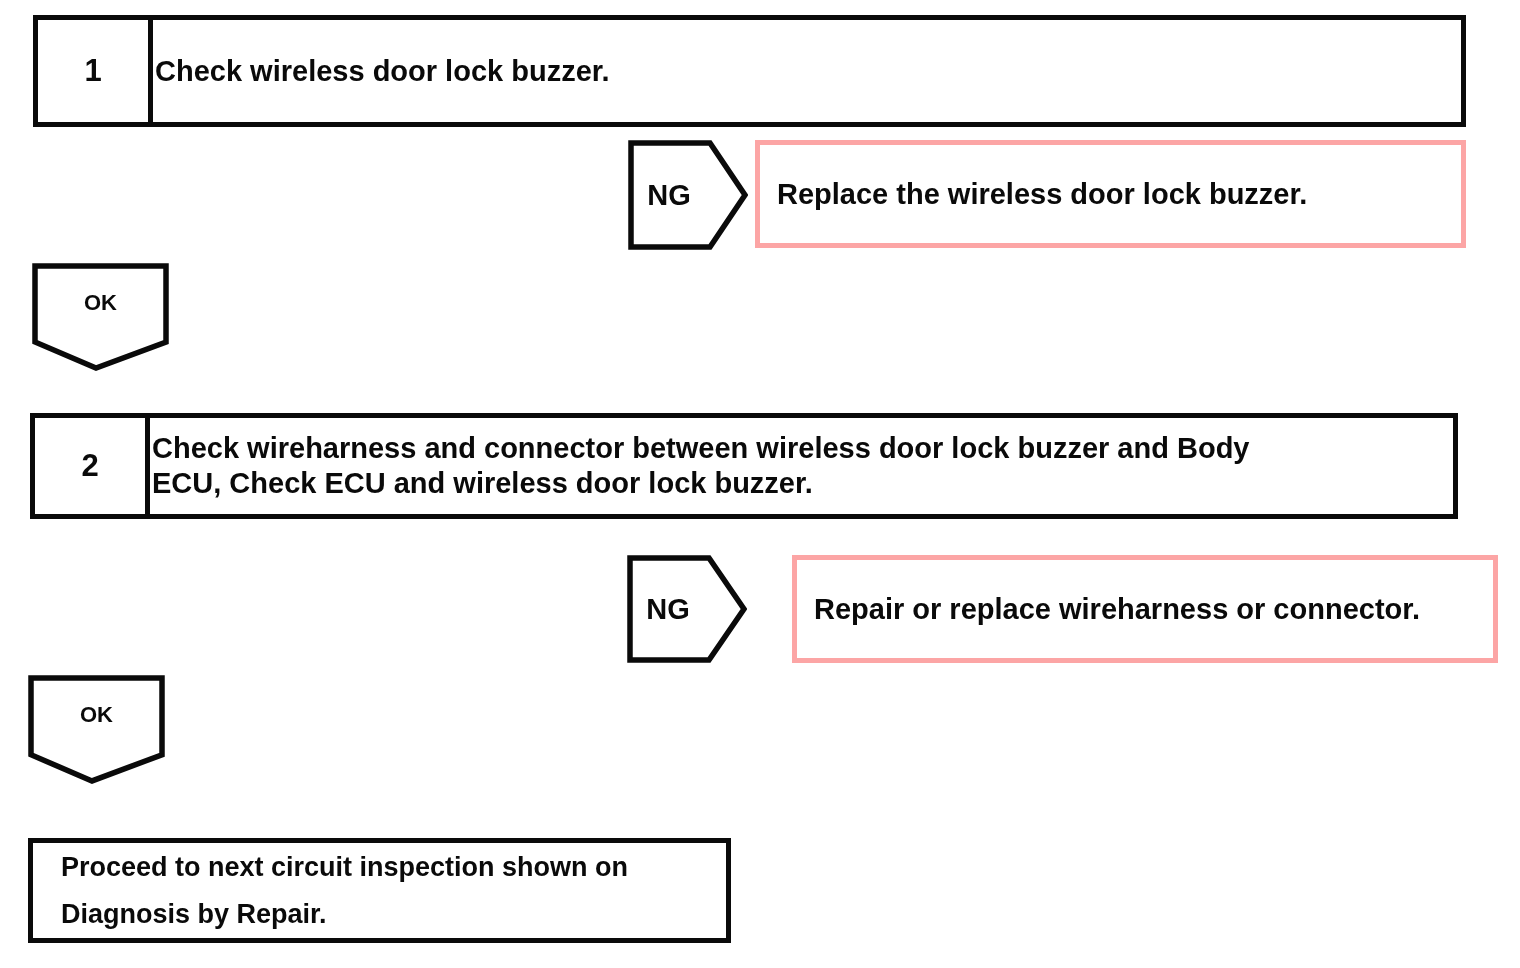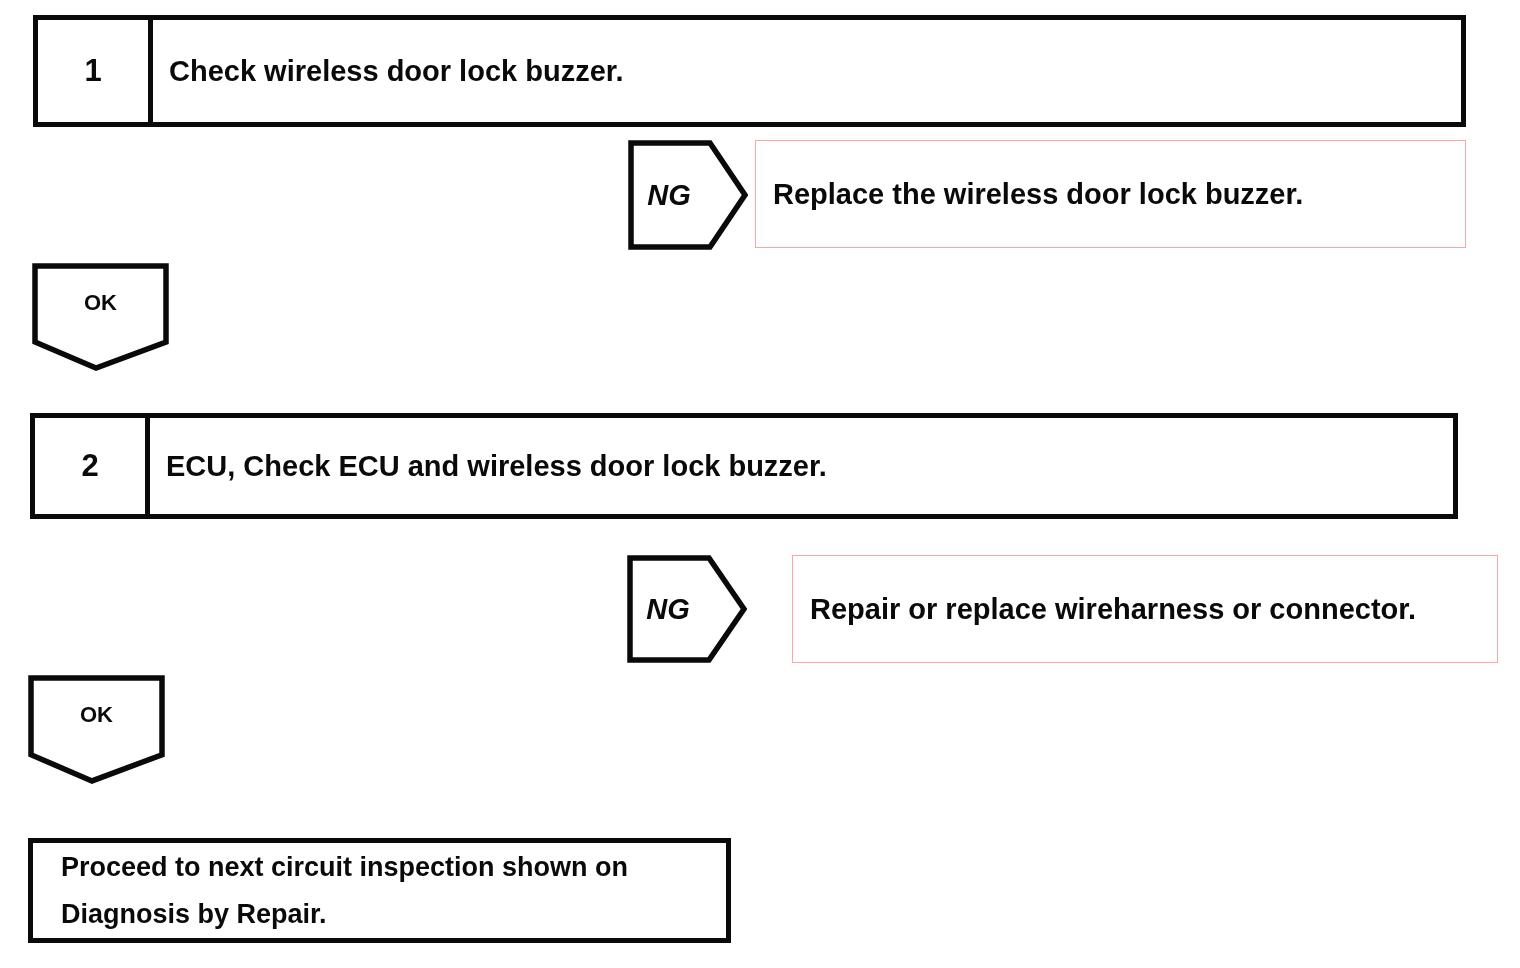--- a/index.html
+++ b/index.html
@@ -32,51 +32,50 @@
     display: flex;
     align-items: center;
     justify-content: center;
     font-size: 31px;
   }
   .step-instruction {
     flex: 1 1 auto;
     display: flex;
     flex-direction: column;
     justify-content: center;
-    padding-left: 16px;
+    padding-left: 2px;
     font-size: 29px;
     line-height: 35px;
     letter-spacing: 0px;
   }
   .step-instruction .line { white-space: nowrap; }
 
   
   .ng-pentagon {
     position: absolute;
     box-sizing: border-box;
-    font-style: italic;
   }
   .ng-pentagon svg {
     position: absolute;
     left: 0; top: 0;
     width: 100%; height: 100%;
   }
   .ng-pentagon .tag-label {
     position: absolute;
     left: 0; top: 0;
     width: 82px;           
     height: 100%;
     display: flex;
     align-items: center;
     justify-content: center;
     font-size: 29px;
   }
   .action-box {
     position: absolute;
-    border: 1px solid #fca5a5;
+    border: 5px solid #fca5a5;
     background: #ffffff;
     box-sizing: border-box;
     display: flex;
     align-items: center;
     padding-left: 17px;
     font-size: 29px;
     white-space: nowrap;
   }
 
   
@@ -159,20 +158,21 @@
   <div class="ok-pentagon" id="ok1">
     <svg viewBox="0 0 137 108" preserveAspectRatio="none">
       <polygon class="ink-stroke" points="3,3 134,3 134,79 64,105 3,79"></polygon>
     </svg>
     <span class="tag-label">OK</span>
   </div>
 
   <div class="step-box" id="step2">
     <div class="step-number-cell">2</div>
     <div class="step-instruction">
+      <div class="line">Check wireharness and connector between wireless door lock buzzer and Body</div>
       <div class="line">ECU, Check ECU and wireless door lock buzzer.</div>
     </div>
   </div>
 
   <div class="ng-pentagon" id="ng2">
     <svg viewBox="0 0 120 110" preserveAspectRatio="none">
       <polygon class="ink-stroke" points="3,3 82,3 117,55 82,107 3,107"></polygon>
     </svg>
     <span class="tag-label">NG</span>
   </div>

